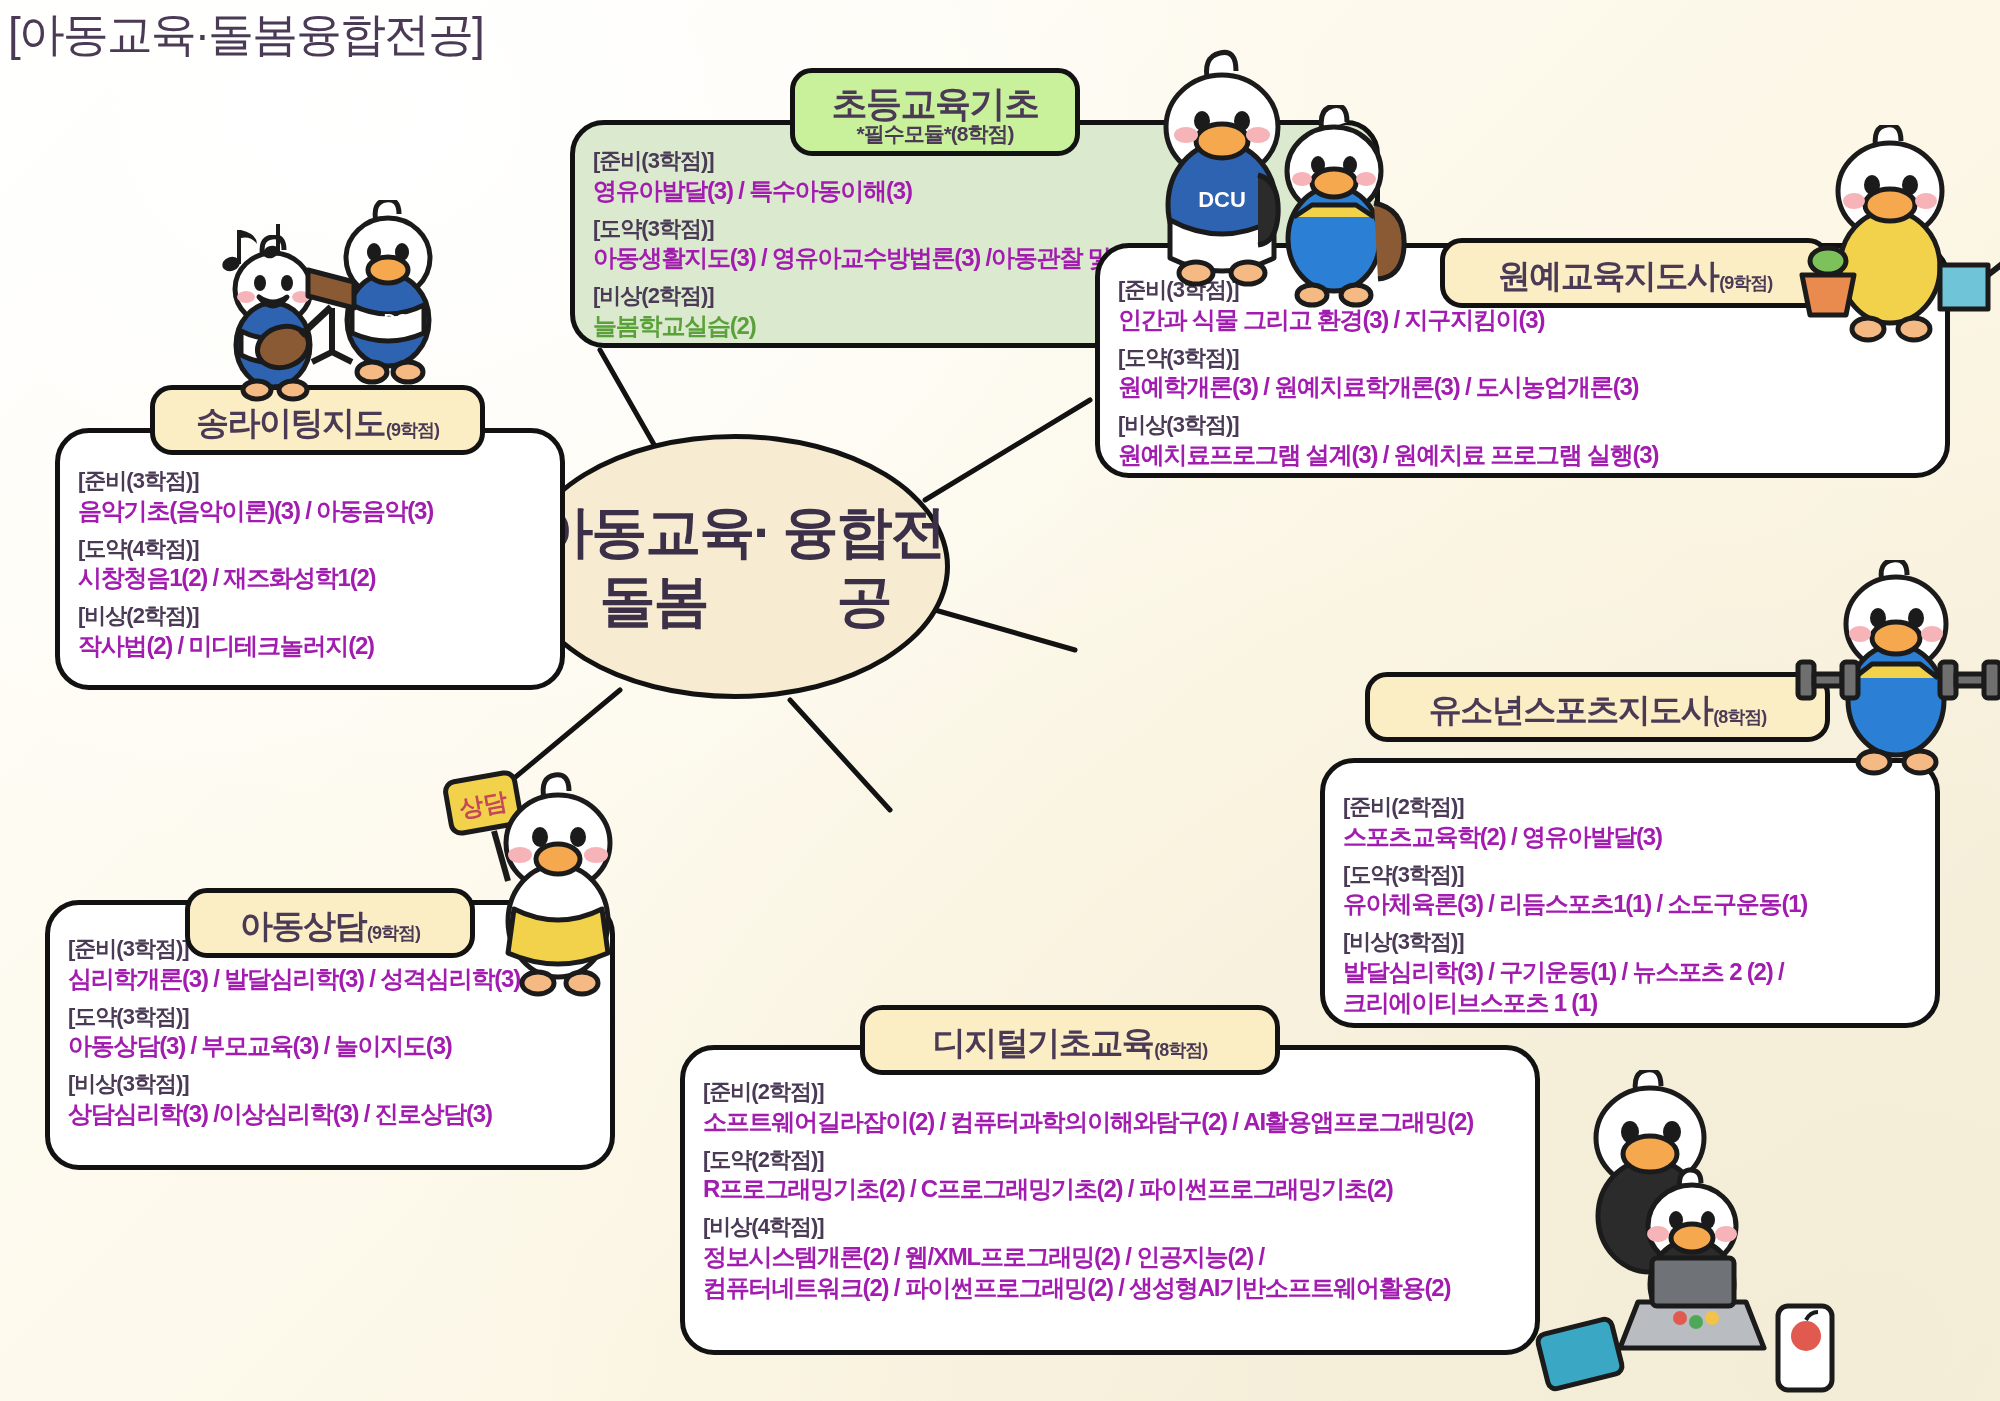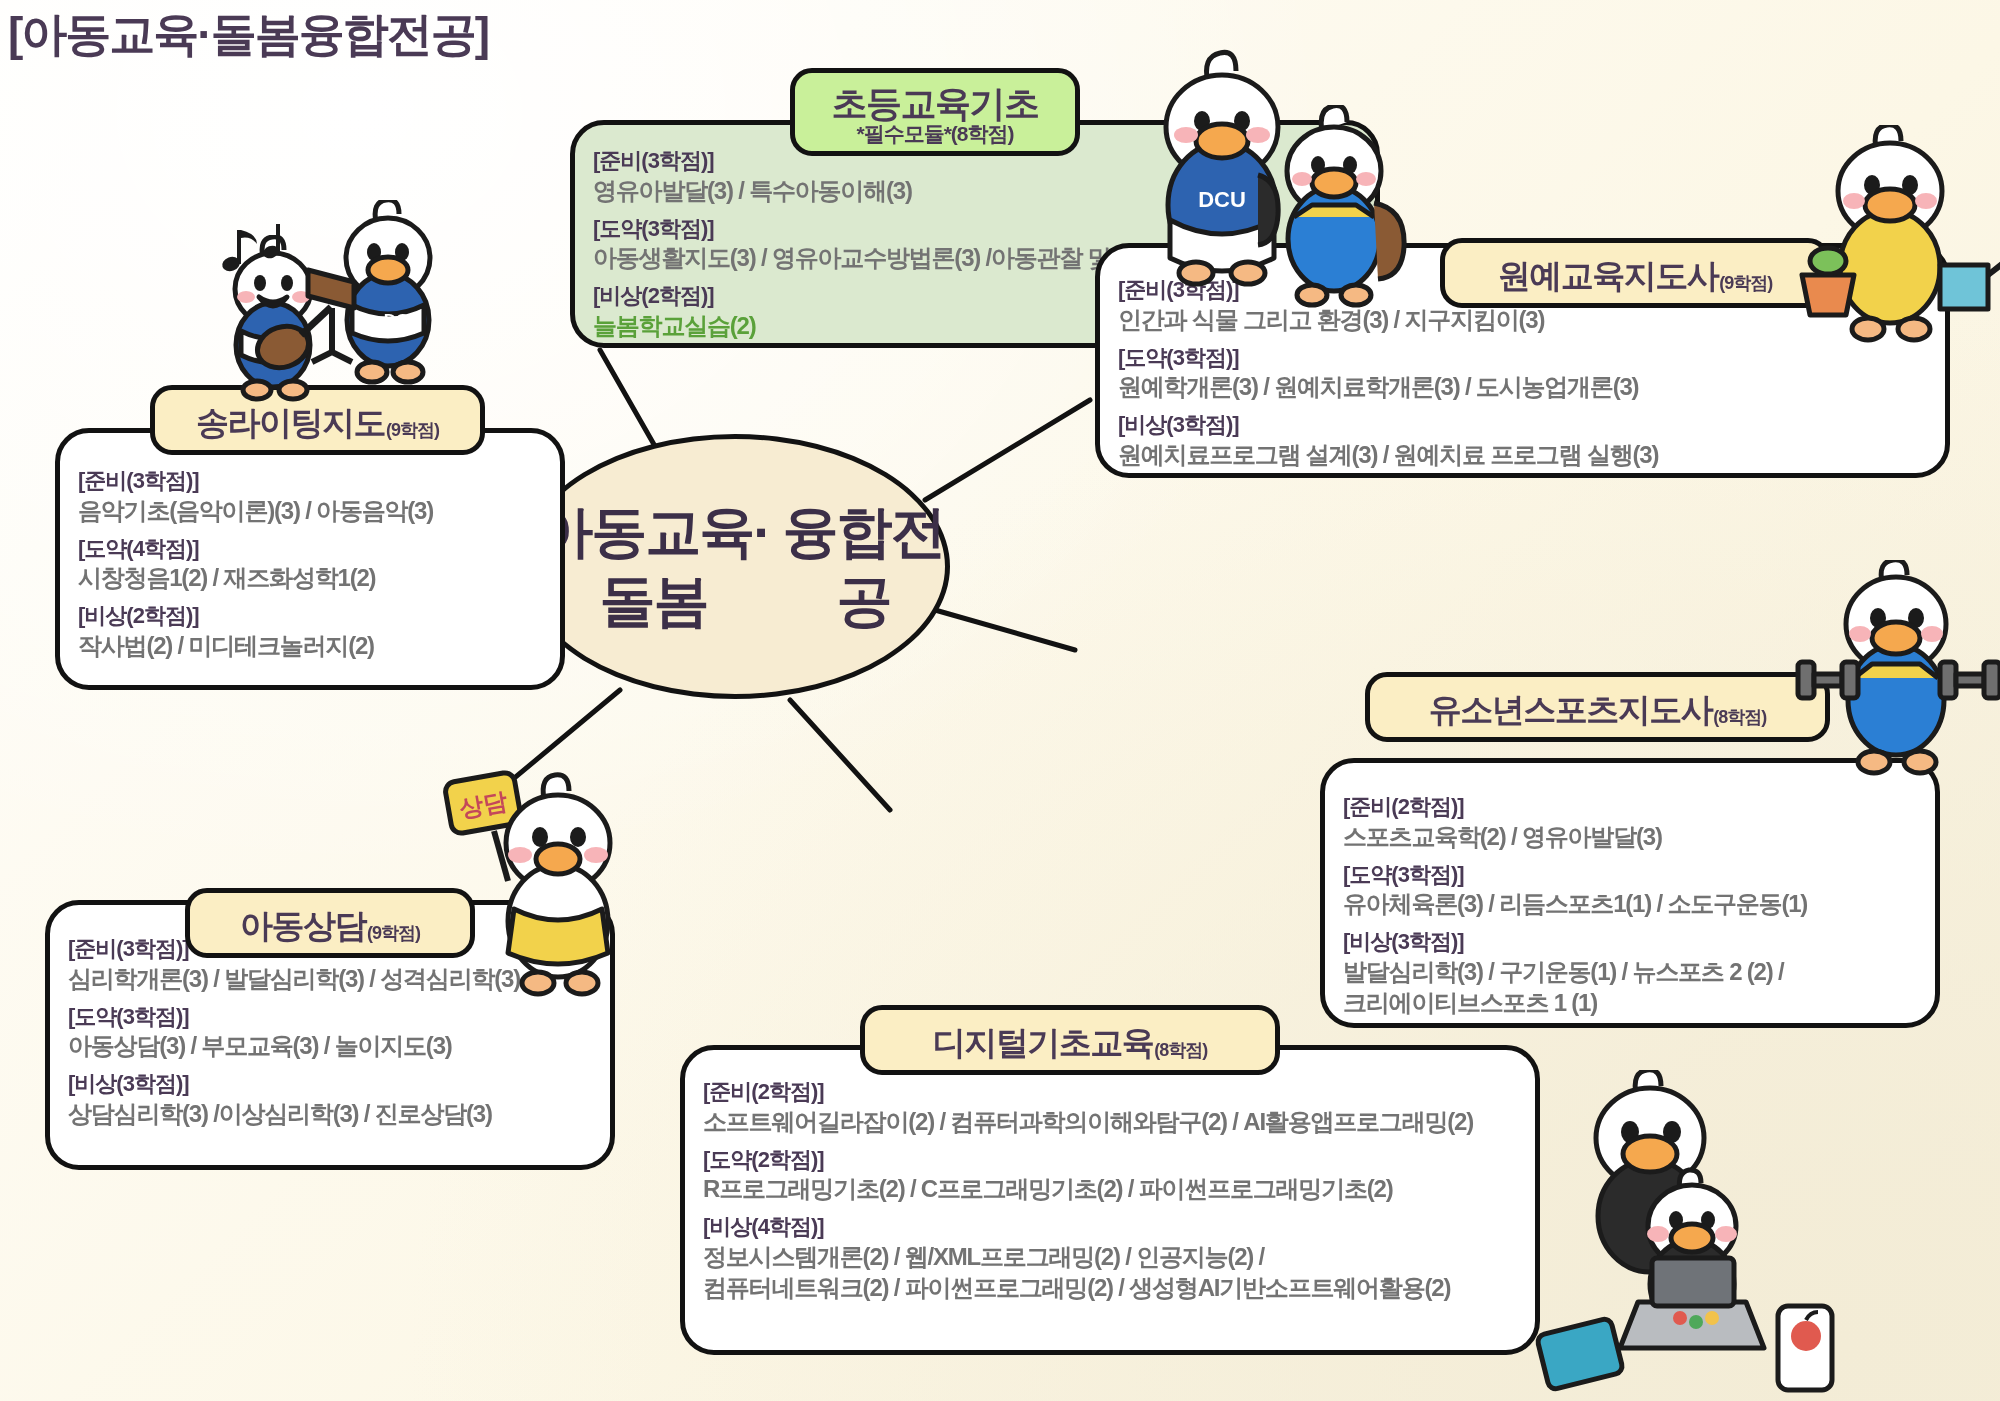--- a/index.html
+++ b/index.html
@@ -23,21 +23,21 @@
       radial-gradient(ellipse at 18% 8%, #ffffff 0%, rgba(255,255,255,0) 42%),
       radial-gradient(ellipse at 92% 96%, #f3ecd6 0%, rgba(243,236,214,0) 55%),
       linear-gradient(135deg, #fffefb 0%, #fcf7e6 60%, #f6efda 100%);
   }
   #edges { position: absolute; inset: 0; }
 
   .title {
     position: absolute;
     left: 8px; top: 4px;
     font-size: 46px;
-    font-weight: bold;
+    font-weight: normal;
     color: #4a3a55;
     letter-spacing: -2px;
     white-space: nowrap;
   }
 
   
   .card {
     position: absolute;
     border: 5px solid #121212;
     border-radius: 34px;
@@ -79,21 +79,21 @@
   .lvl {
     font-size: 22px;
     font-weight: bold;
     color: #4a3a55;
     letter-spacing: -1px;
     line-height: 1.25;
   }
   .crs {
     font-size: 24px;
     font-weight: bold;
-    color: #737373;
+    color: #a21caf;
     letter-spacing: -1.2px;
     line-height: 1.3;
     white-space: nowrap;
   }
   .crs.accent { color: #5aa13a; }
 
   
   #center-node {
     position: absolute;
     left: 520px; top: 434px;

